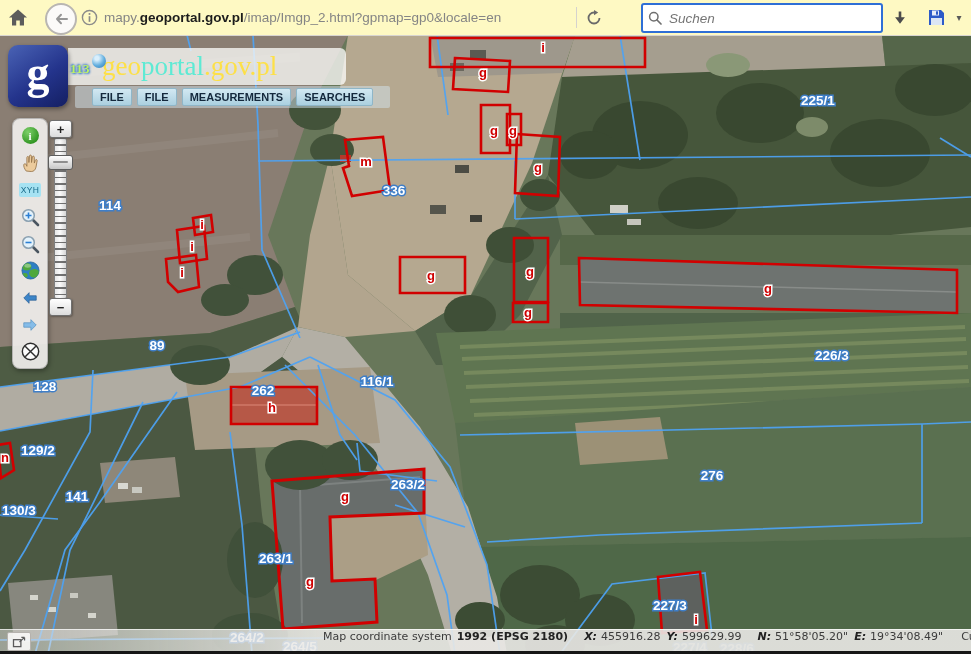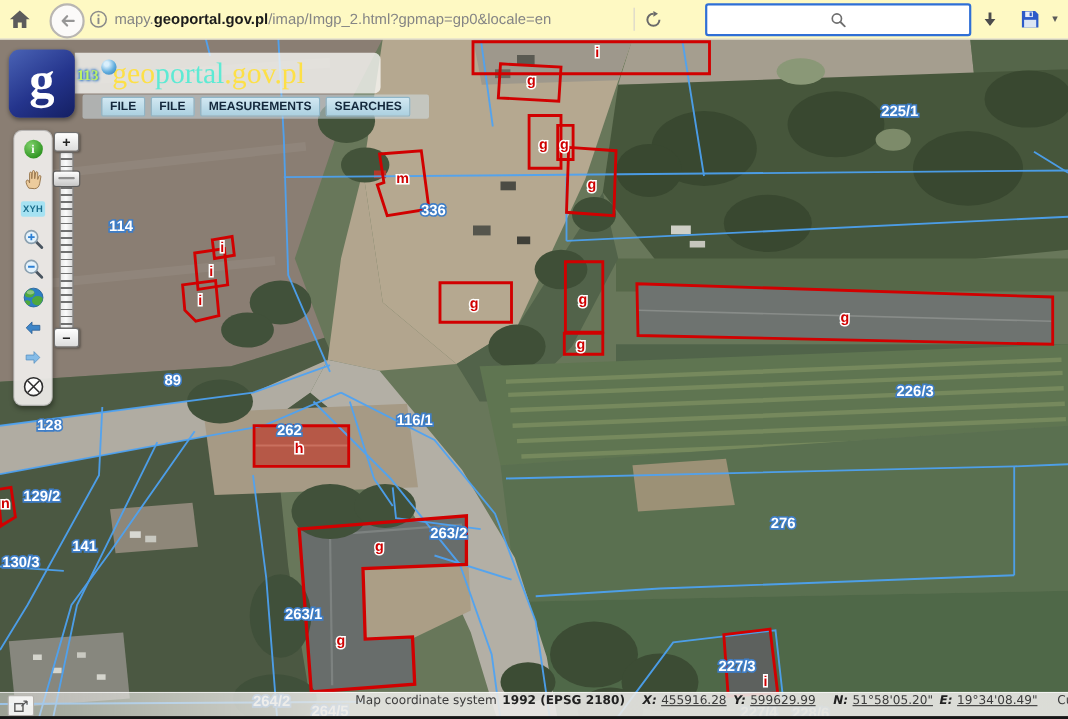--- a/index.html
+++ b/index.html
@@ -62,21 +62,21 @@
 
   
   .tool-panel{position:absolute;left:12px;top:118px;width:34px;z-index:11;
     background:rgba(240,238,235,.92);border:1px solid rgba(140,140,140,.55);border-radius:8px;
     box-shadow:1px 2px 5px rgba(0,0,0,.35);display:flex;flex-direction:column;align-items:center;
     padding:5px 0;gap:4px;}
   .tool{width:28px;height:23px;display:flex;align-items:center;justify-content:center;cursor:pointer;}
   .info-circle{width:17px;height:17px;border-radius:50%;color:#fff;font-weight:bold;font-size:11px;
     font-family:"Liberation Serif",serif;display:flex;align-items:center;justify-content:center;
     background:radial-gradient(circle at 35% 30%,#7ed06a,#2f9421 75%);}
-  .xyh-chip{background:#a6e2f2;color:#1b6d8c;font-size:8.5px;font-weight:bold;padding:2px 2px;
+  .xyh-chip{background:#a6e2f2;color:#1b6d8c;font-size:8.5px;font-weight:normal;padding:2px 2px;
     border-radius:2px;letter-spacing:.3px;}
 
   
   .slider-btn{position:absolute;left:49px;width:21px;height:16px;z-index:11;background:linear-gradient(#ffffff,#dcdcdc);
     border:1px solid #6f6f6f;border-radius:3px;font-size:13px;font-weight:bold;color:#222;
     display:flex;align-items:center;justify-content:center;line-height:1;cursor:pointer;
     box-shadow:1px 1px 2px rgba(0,0,0,.3);}
   .slider-plus{top:120px;}
   .slider-minus{top:298px;}
   .slider-track{position:absolute;left:54px;top:138px;width:11px;height:159px;z-index:10;
@@ -95,21 +95,21 @@
   .status-btn{position:absolute;left:7px;top:2px;width:22px;height:17px;
     background:rgba(250,250,248,.9);border:1px solid #b5b2ae;border-radius:2px;
     display:flex;align-items:center;justify-content:center;cursor:pointer;}
   .status-text{position:absolute;left:323px;top:0;width:648px;height:22px;display:flex;
     align-items:flex-start;white-space:nowrap;overflow:hidden;font-family:"DejaVu Sans",sans-serif;
     font-size:11px;color:#3b3b3b;}
   .status-text .sb-bold{font-weight:bold;color:#222;}
   .status-text .sb-key{font-weight:bold;font-style:italic;color:#222;margin-left:14px;margin-right:4px;}
   .status-text .sb-key.first{margin-left:16px;}
   .status-text .sb-tail{margin-left:16px;}
-  .status-text .sb-val{margin-right:2px;text-decoration:underline;}
+  .status-text .sb-val{margin-right:2px;}
   .bottom-strip{position:absolute;left:0;top:651px;width:971px;height:3px;background:#161616;z-index:21;}
 </style>
 </head>
 <body>
 
 <div class="stage">
 
   <div class="map-wrap">
     <svg width="971" height="619" viewBox="0 0 971 619">
 
@@ -316,20 +316,21 @@
         <path d="M8 0 L12.2 2.6 L8 5.3 Z" fill="#6a6a6a"></path>
       </svg>
     </div>
     <div class="bb search-box">
       <span class="mag-wrap">
         <svg width="14" height="14" viewBox="0 0 14 14">
           <circle cx="5.8" cy="5.8" r="4.2" fill="none" stroke="#6f6f6f" stroke-width="1.5"></circle>
           <path d="M9 9 L13 13" stroke="#6f6f6f" stroke-width="1.7" stroke-linecap="round"></path>
         </svg>
       </span>
+      <input type="text" placeholder="Suchen" style="">
     </div>
     <div class="bb dl-btn">
       <svg width="18" height="18" viewBox="0 0 22 20">
         <path d="M9.4 2 h3.2 v7 h4.4 L11 17 L5 9 h4.4 Z" fill="#4c4c4c"></path>
       </svg>
     </div>
     <div class="bb save-btn">
       <svg width="17" height="17" viewBox="0 0 17 17">
         <path d="M1 1 H13 L16 4 V16 H1 Z" fill="#2d5bc8"></path>
         <rect x="4" y="1.5" width="7" height="5" fill="#e8eef8"></rect>

